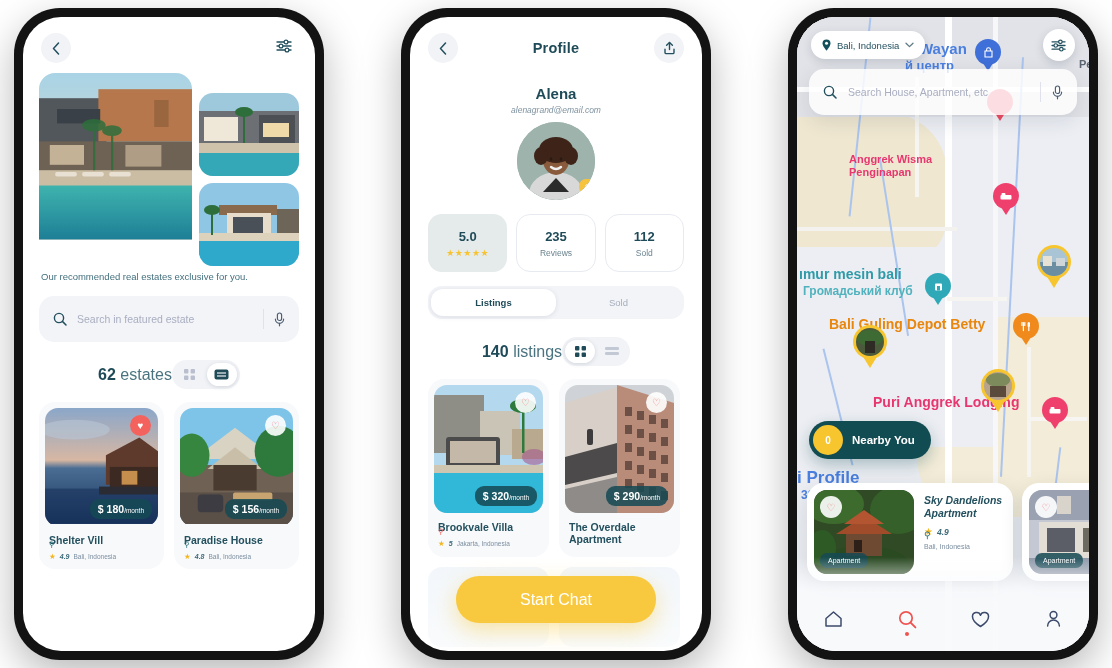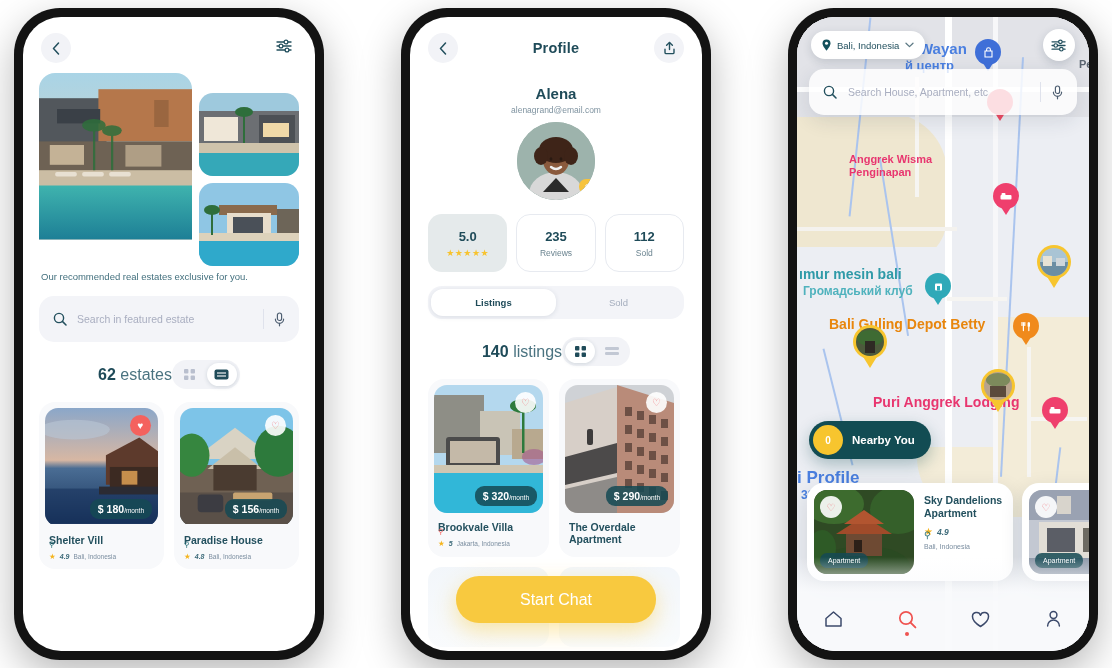--- a/index.html
+++ b/index.html
@@ -83,21 +83,21 @@
   }
   .price small { font-size: 6.5px; font-weight: 400; }
   .card-name { font-size: 10.5px; font-weight: 700; color: #23505e; padding: 8px 4px 0; }
   .meta { display: flex; align-items: center; gap: 4px; padding: 6px 4px 0; font-size: 6.5px; color: #7b8ea0; }
   .meta .star { color: #f5b51f; font-size: 7.5px;}
   .meta .pin { color: #1f6a73; font-size: 7.5px; }
   .meta b { color: #3d6b7a; font-size: 7px; font-style: italic; }
 
   
   .prof-name { text-align: center; font-size: 15px; font-weight: 700; color: #1f4b59; margin-top: 16px; }
-  .prof-mail { text-align: center; font-size: 8.5px; color: #7f93a0; margin-top: 3px; }
+  .prof-mail { text-align: center; font-size: 8.5px; color: #7f93a0; margin-top: 3px; font-style: italic; }
   .avatar-wrap { display: flex; justify-content: center; margin-top: 7px; }
   .avatar { position: relative; width: 78px; height: 78px; border-radius: 50%; overflow: hidden;
             background: linear-gradient(160deg,#9fb5ae,#7f9f98); }
   .badge1 { position: absolute; right: -4px; bottom: 6px; background: #f6c33d; color: #fff;
             font-size: 7.5px; font-weight: 700; border-radius: 7px; padding: 3px 6px; }
   .stats { display: flex; gap: 9px; padding: 14px 18px 0; }
   .stat { flex: 1; height: 58px; border-radius: 14px; border: 1px solid #e7eaf0;
           display: flex; flex-direction: column; align-items: center; justify-content: center; gap: 4px; }
   .stat.hl { background: #e5eaeb; border-color: transparent; }
   .stat-v { font-size: 13px; font-weight: 700; color: #1f4b59; }
@@ -160,21 +160,21 @@
   }
   .nearby .dotn { width: 30px; height: 30px; border-radius: 50%; background: #f7c52e; color: #fff;
                   display: flex; align-items: center; justify-content: center; font-size: 10px; font-weight: 700; }
   .nearby span { font-size: 11.5px; font-weight: 700; }
   .mcards { position: absolute; left: 10px; right: -30px; top: 466px; display: flex; gap: 9px; }
   .mcard { background: #fff; border-radius: 17px; padding: 7px; display: flex; gap: 10px;
            box-shadow: 0 8px 22px rgba(20,40,60,.14); flex: 0 0 auto; width: 206px; }
   .mcard-img { position: relative; width: 100px; height: 84px; border-radius: 13px; overflow: hidden; }
   .tagpill { position: absolute; left: 6px; bottom: 6px; background: rgba(21,73,84,.86); color: #fff;
              font-size: 7px; border-radius: 7px; padding: 4px 8px; white-space: nowrap; }
-  .mcard-t { font-size: 10.5px; font-weight: 700; color: #23505e; line-height: 1.25; padding-top: 4px;}
+  .mcard-t { font-size: 10.5px; font-weight: 700; color: #23505e; line-height: 1.25; padding-top: 4px; font-style: italic;}
   .bottomnav {
     position: absolute; left: 0; right: 0; bottom: 0; height: 58px;
     background: rgba(248,250,252,.92); display: flex; align-items: center; justify-content: space-around;
     padding-bottom: 6px;
   }
   .nav-i { position: relative; color: #3c4a6b; display: flex; flex-direction: column; align-items: center; }
   .nav-i.on { color: #ef5350; }
   .nav-dot { position: absolute; bottom: -7px; width: 4px; height: 4px; border-radius: 50%; background: #ef5350; }
   .fade-b { position: absolute; left:0; right:0; bottom:58px; height: 36px;
             background: linear-gradient(rgba(255,255,255,0), rgba(250,251,253,.9)); }

